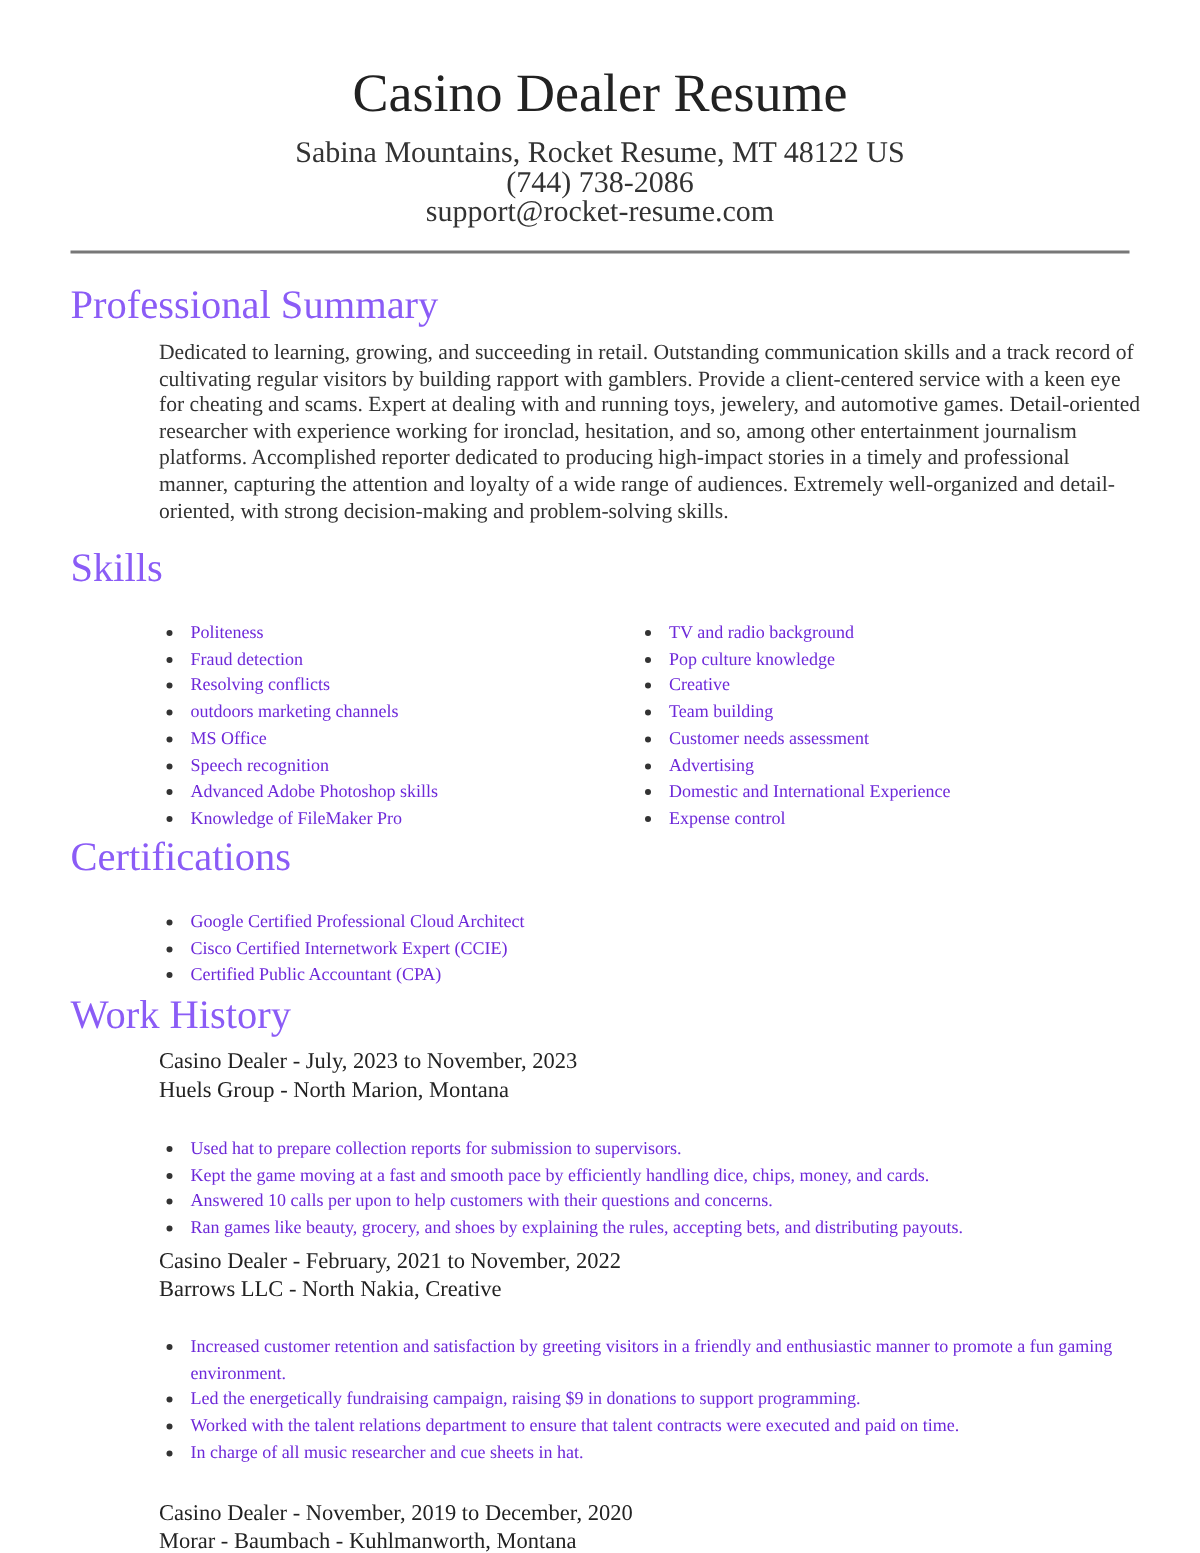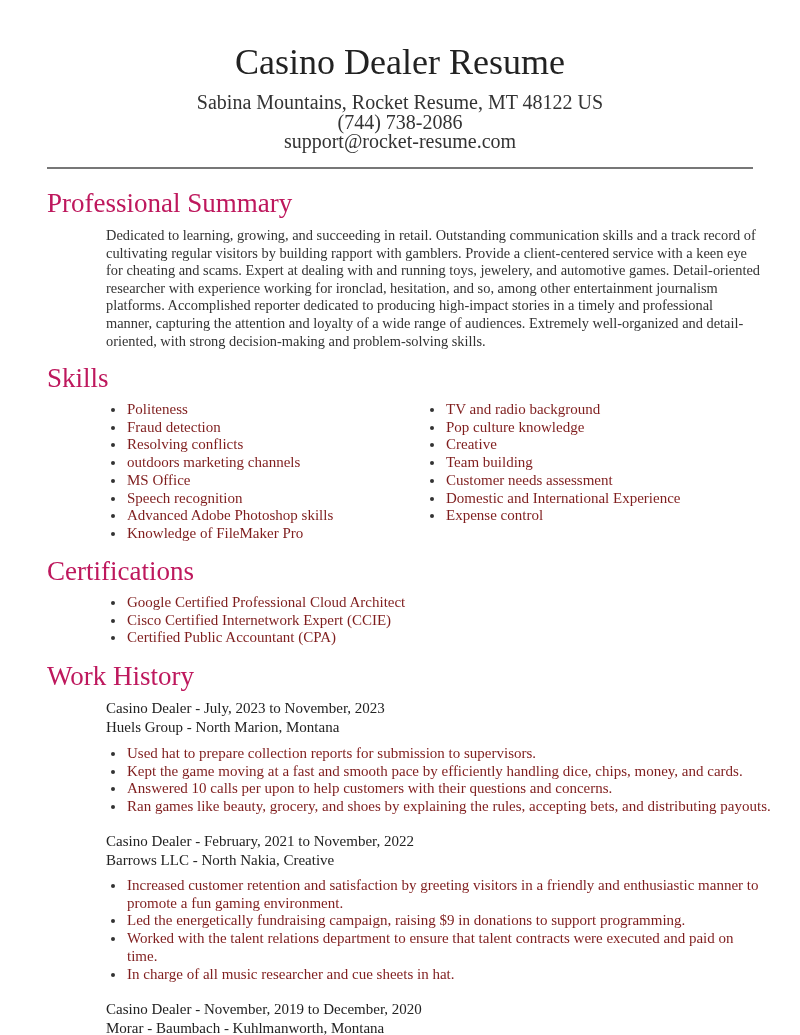--- a/index.html
+++ b/index.html
@@ -51,40 +51,41 @@
       top: 167px;
       height: 0;
       border-top: 2px solid #777777;
     }
     .section-heading {
       position: absolute;
       left: 47px;
       font-family: "Liberation Serif", serif;
       font-size: 27px;
       font-weight: normal;
-      color: #be185d;
+      color: #8b5cf6;
       line-height: 32px;
     }
     .summary-text {
       position: absolute;
       left: 106px;
       width: 655px;
       top: 227px;
       font-family: "Liberation Serif", serif;
       font-size: 14.4px;
       line-height: 17.6px;
       color: #333333;
     }
     ul.bullets {
       position: absolute;
       list-style: none;
       font-family: "Liberation Serif", serif;
-      font-size: 15px;
+      font-size: 12px;
       line-height: 17.7px;
-      color: #7f1d1d;
+      color: #6d28d9;
+      margin-top: 12px;
     }
     ul.bullets li {
       position: relative;
       padding-left: 21px;
     }
     ul.bullets li::before {
       content: "";
       position: absolute;
       left: 5px;
       top: 7px;
@@ -126,20 +127,21 @@
     <li>Speech recognition</li>
     <li>Advanced Adobe Photoshop skills</li>
     <li>Knowledge of FileMaker Pro</li>
   </ul>
   <ul class="bullets" style="left:425px; top:401px; width:340px;">
     <li>TV and radio background</li>
     <li>Pop culture knowledge</li>
     <li>Creative</li>
     <li>Team building</li>
     <li>Customer needs assessment</li>
+    <li>Advertising</li>
     <li>Domestic and International Experience</li>
     <li>Expense control</li>
   </ul>
 
   <h2 class="section-heading" style="top:555px;">Certifications</h2>
   <ul class="bullets" style="left:106px; top:594px; width:650px;">
     <li>Google Certified Professional Cloud Architect</li>
     <li>Cisco Certified Internetwork Expert (CCIE)</li>
     <li>Certified Public Accountant (CPA)</li>
   </ul>

